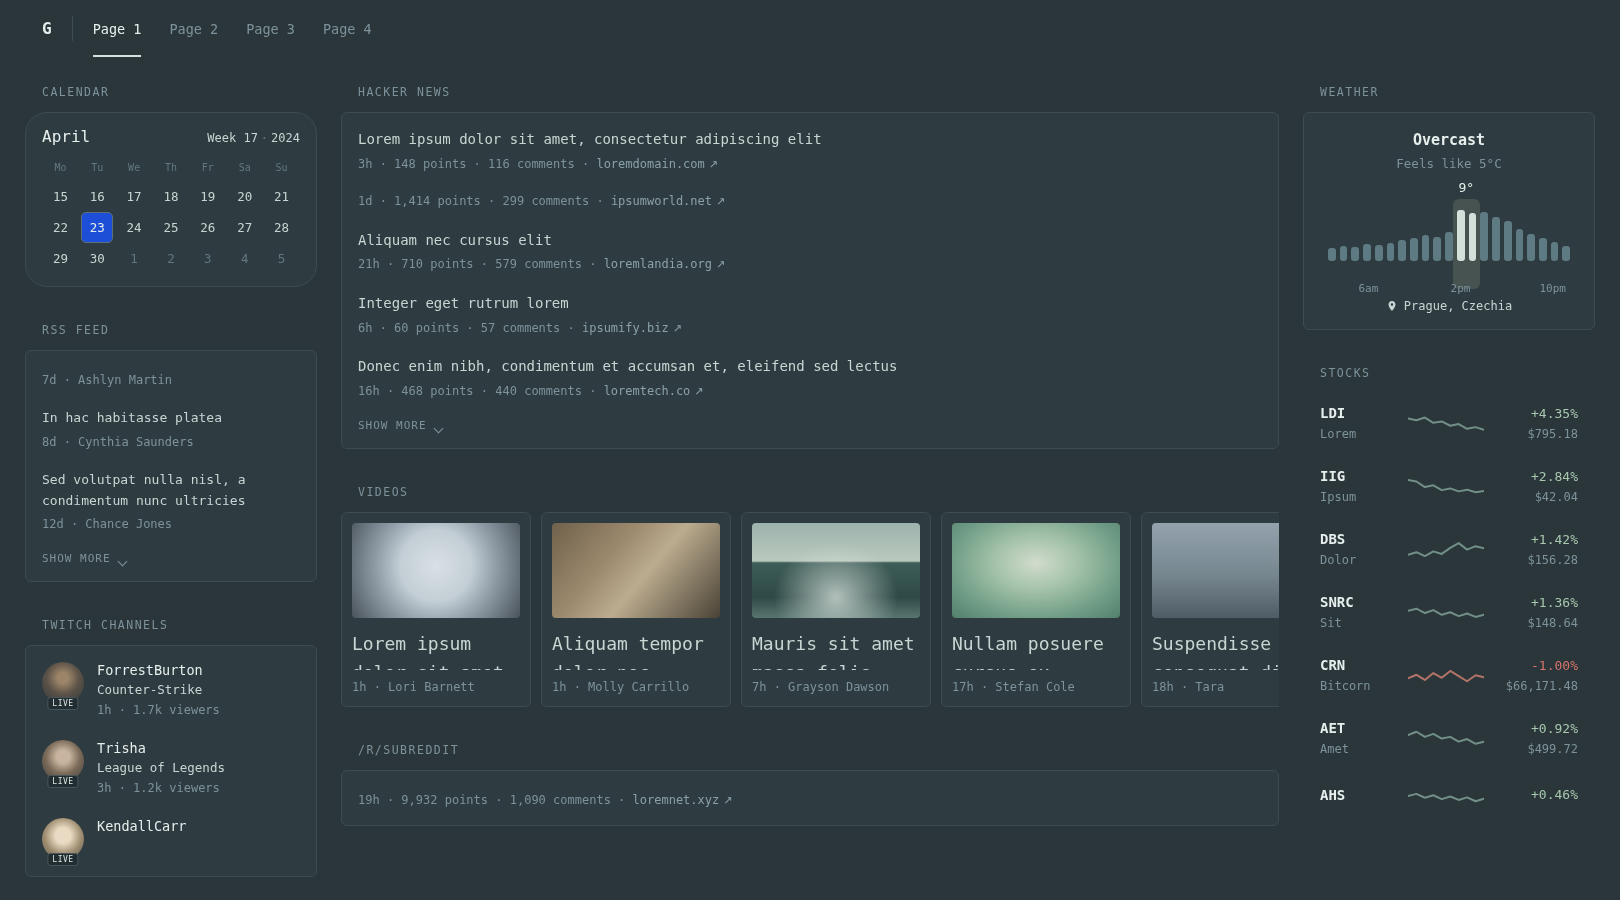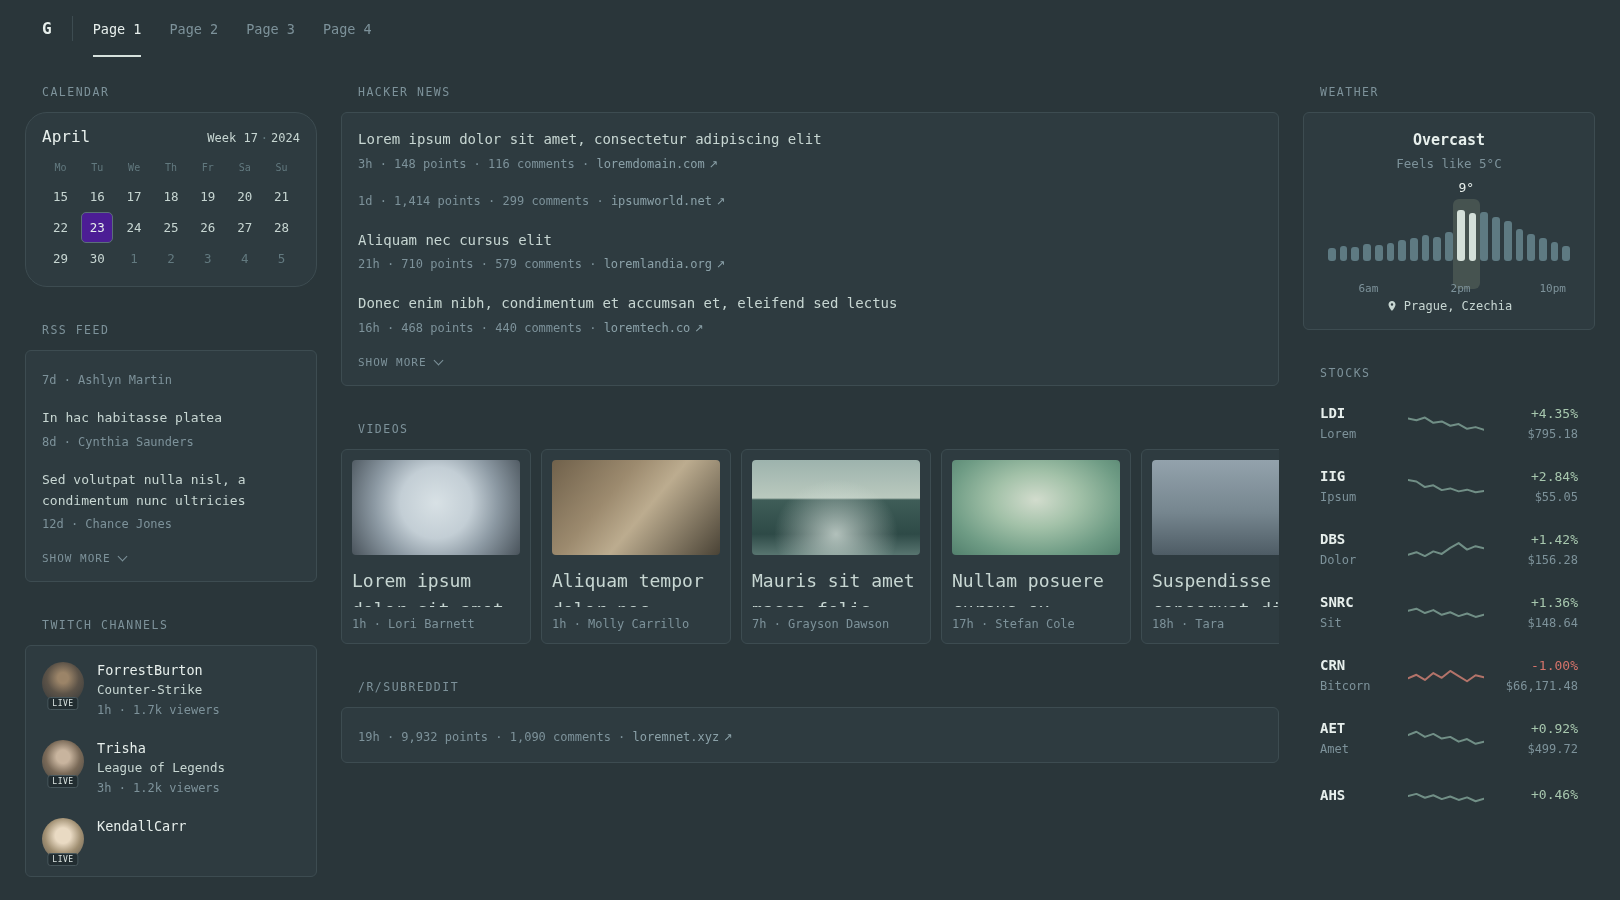--- a/index.html
+++ b/index.html
@@ -53,33 +53,33 @@
   .cal-week{font-size:12px;color:var(--text);}
   .cal-week .dot{color:var(--text-dim);margin:0 3px;}
   .cal-grid{display:grid;grid-template-columns:repeat(7,1fr);}
   .cal-dow{margin-top:16px;}
   .dow{text-align:center;font-size:10px;color:var(--text-dim);}
   .day{
     height:31px;width:32px;margin:0 auto;display:flex;align-items:center;justify-content:center;
     font-size:12.5px;color:var(--text);border:1px solid transparent;border-radius:5px;
   }
   .cal-days{margin-top:8px;}
-  .day.today{border-color:#5b7077;background:#4c1d95;color:var(--text-bright);}
+  .day.today{border-color:#5b7077;background:#1d4ed8;color:var(--text-bright);}
   .day.adjacent{color:var(--text-dim);}
 
   
   .feed-item + .feed-item{margin-top:19px;}
   .feed-title{display:block;color:var(--text);font-size:13px;line-height:1.6;cursor:pointer;}
   .hn-list .feed-title,.reddit-list .feed-title{font-size:14px;line-height:1.55;}
   .meta{color:var(--text-muted);font-size:12px;line-height:1.5;}
   .feed-item .meta{margin-top:4px;}
   .meta-link{color:var(--link);cursor:pointer;}
   .ext-arrow{font-family:"DejaVu Sans",sans-serif;font-size:11px;margin-left:4px;}
   .show-more{
-    margin-top:19px;display:flex;align-items:center;background:none;border:none;
+    margin-top:19px;display:flex;align-items:flex-end;background:none;border:none;
     color:var(--text-muted);font-size:11px;letter-spacing:1px;
     font-family:inherit;cursor:pointer;padding:0;
   }
   .chev{width:7px;height:7px;border-right:1.5px solid currentColor;border-bottom:1.5px solid currentColor;
     transform:rotate(45deg);display:inline-block;margin:-4px 0 0 8px;}
 
   
   .channel{display:flex;gap:13px;align-items:flex-start;}
   .channel + .channel{margin-top:21px;}
   .avatar-wrap{position:relative;flex-shrink:0;}
@@ -291,20 +291,24 @@
 
             <div class="feed-item">
               <div class="meta"><span>1d · 1,414 points · 299 comments · </span><a class="meta-link"><span>ipsumworld.net</span><span class="ext-arrow">↗</span></a></div>
             </div>
 
             <div class="feed-item">
               <a class="feed-title">Aliquam nec cursus elit</a>
               <div class="meta"><span>21h · 710 points · 579 comments · </span><a class="meta-link"><span>loremlandia.org</span><span class="ext-arrow">↗</span></a></div>
             </div>
 
+            <div class="feed-item">
+              <a class="feed-title">Integer eget rutrum lorem</a>
+              <div class="meta"><span>6h · 60 points · 57 comments · </span><a class="meta-link"><span>ipsumify.biz</span><span class="ext-arrow">↗</span></a></div>
+            </div>
 
             <div class="feed-item">
               <a class="feed-title">Donec enim nibh, condimentum et accumsan et, eleifend sed lectus</a>
               <div class="meta"><span>16h · 468 points · 440 comments · </span><a class="meta-link"><span>loremtech.co</span><span class="ext-arrow">↗</span></a></div>
             </div>
           </div>
         <button class="show-more">
           <span>SHOW MORE</span>
           <span class="chev"></span>
         </button>
@@ -430,21 +434,21 @@
           <div class="stock-row">
             <div class="stock-id">
               <div class="stock-symbol">IIG</div>
               <div class="stock-name meta">Ipsum</div>
             </div>
             <svg class="spark" viewBox="0 0 84 30" preserveAspectRatio="none">
               <polyline points="0.0,6.6 9.3,8.3 18.7,14.5 28.0,12.6 37.3,17.9 46.7,16.0 56.0,19.3 65.3,17.4 74.7,20.3 84.0,18.8" fill="none" stroke="currentColor" stroke-width="2" vector-effect="non-scaling-stroke" stroke-linejoin="round" stroke-linecap="round"></polyline>
             </svg>
             <div class="stock-right">
               <div class="stock-change">+2.84%</div>
-              <div class="stock-price meta">$55.05</div>
+              <div class="stock-price meta">$42.04</div>
             </div>
           </div>
 
           <div class="stock-row">
             <div class="stock-id">
               <div class="stock-symbol">DBS</div>
               <div class="stock-name meta">Dolor</div>
             </div>
             <svg class="spark" viewBox="0 0 84 30" preserveAspectRatio="none">
               <polyline points="0.0,19.8 9.3,16.9 18.7,21.2 28.0,16.0 37.3,18.8 46.7,12.1 56.0,6.8 65.3,14.0 74.7,10.2 84.0,12.6" fill="none" stroke="currentColor" stroke-width="2" vector-effect="non-scaling-stroke" stroke-linejoin="round" stroke-linecap="round"></polyline>

